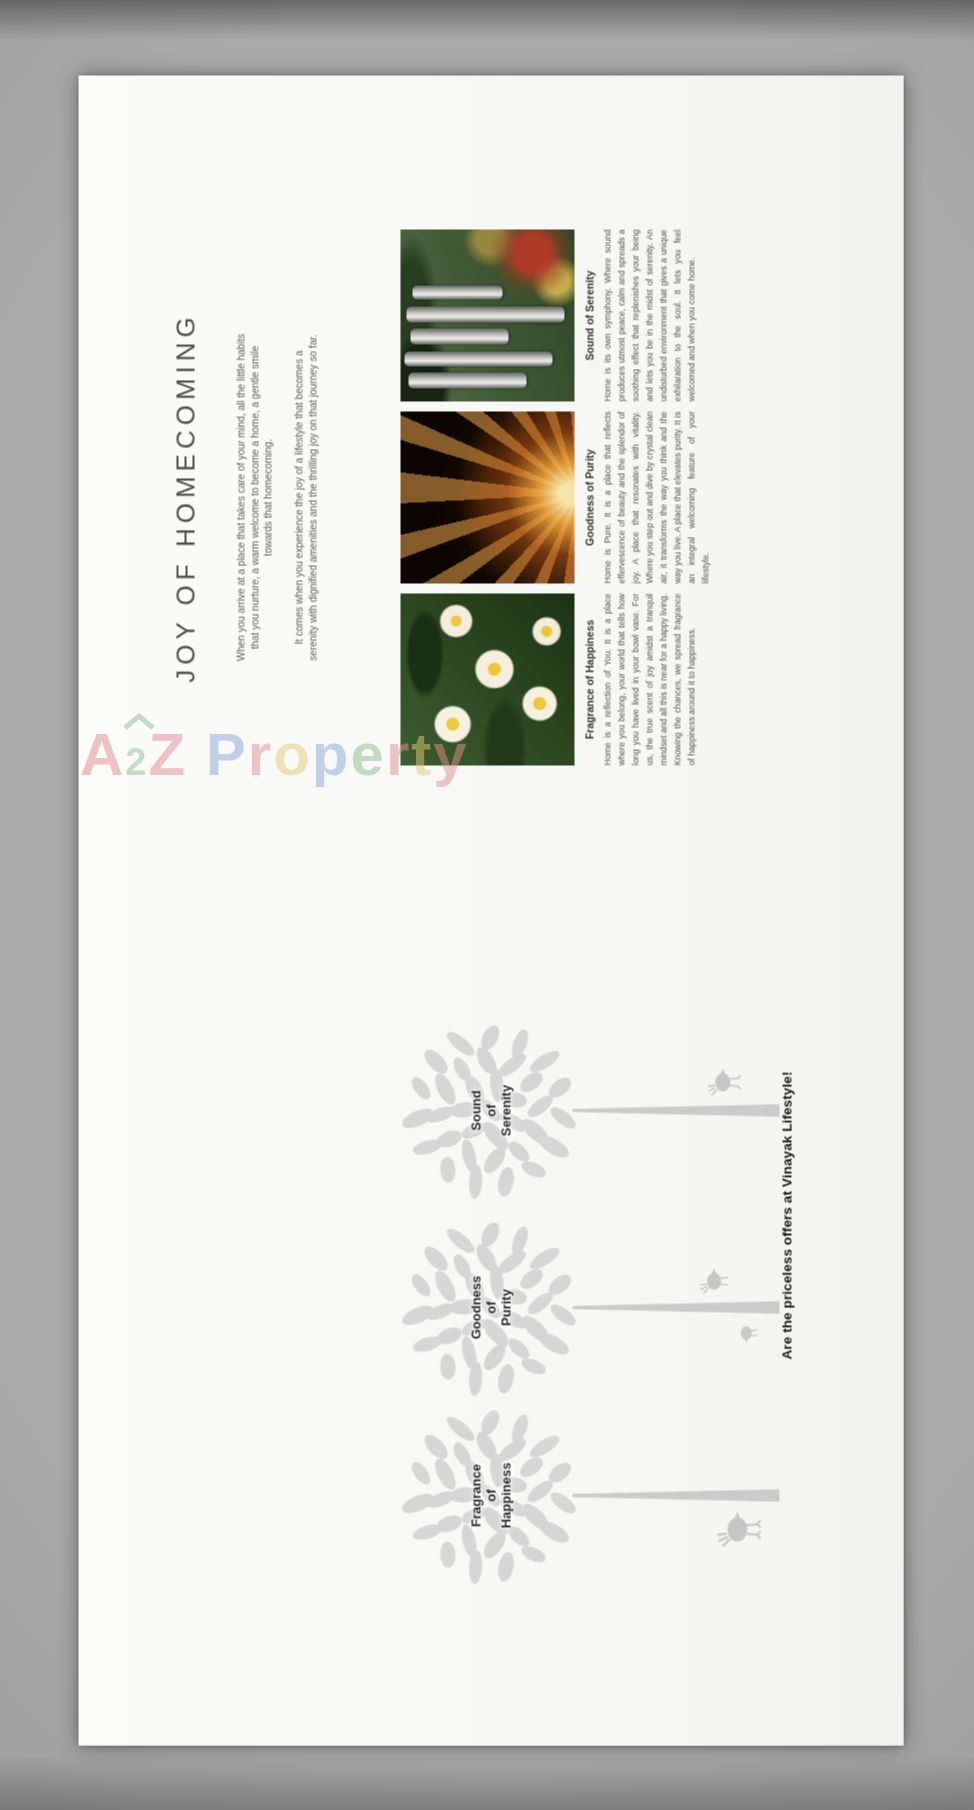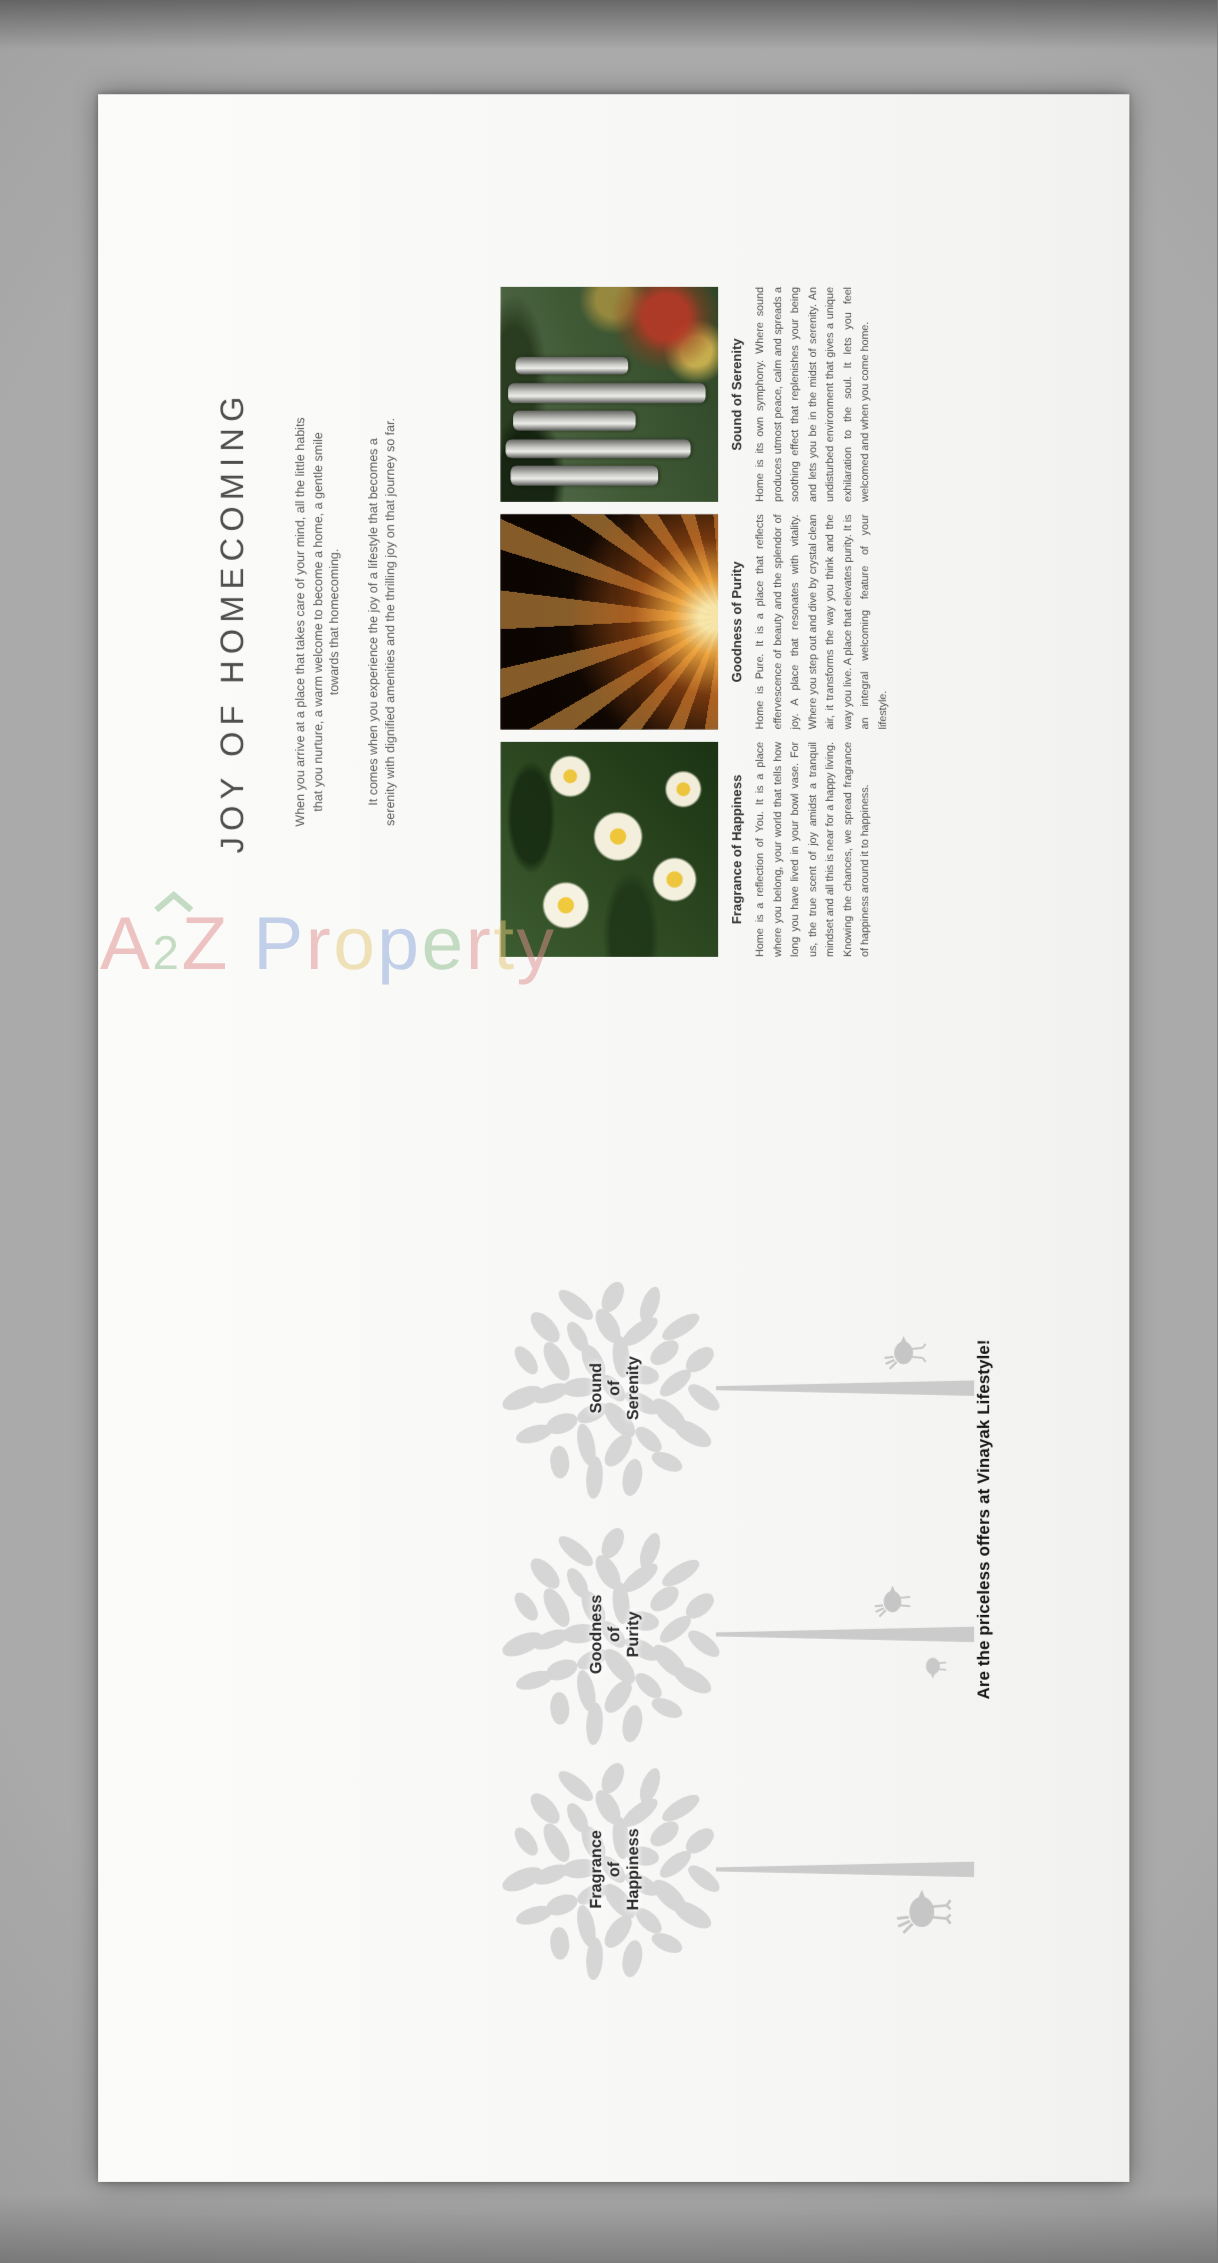--- a/index.html
+++ b/index.html
@@ -102,21 +102,21 @@
   .tagline{
     position:absolute;left:330px;top:701px;width:400px;margin:0;text-align:center;
     font-size:13.5px;font-weight:bold;color:#161616;letter-spacing:.1px;
   }
 
   
   .wm1{
     position:absolute;left:88px;top:318px;
     font-size:47px;font-weight:500;letter-spacing:1px;color:#b5b5b5;opacity:.65;
   }
-  .wm2{position:absolute;left:80px;top:720px;font-size:60px;font-weight:normal;
+  .wm2{position:absolute;left:80px;top:720px;font-size:60px;font-weight:bold;
     letter-spacing:2px;opacity:.5;white-space:nowrap;}
   .wm2 span{display:inline-block;}
   .wm2 span.small{font-size:38px;}
   .wm2 .roof{position:absolute;left:42px;top:-8px;}
 </style>
 </head>
 <body>
 
 <div class="scene">
 

